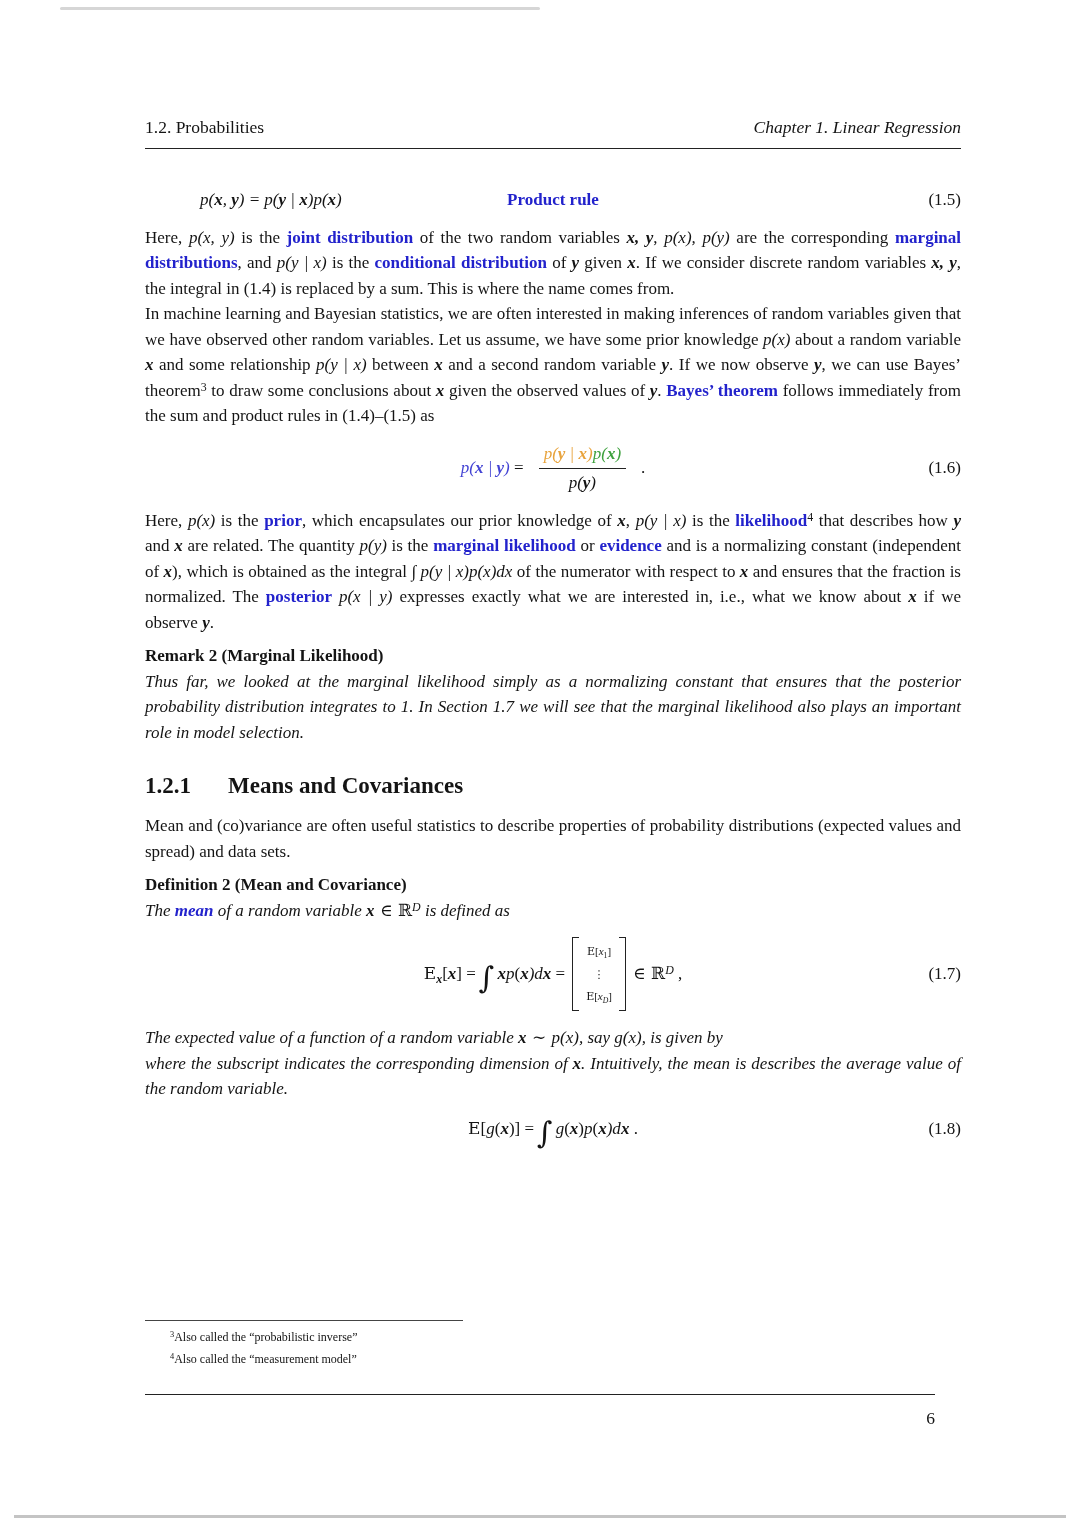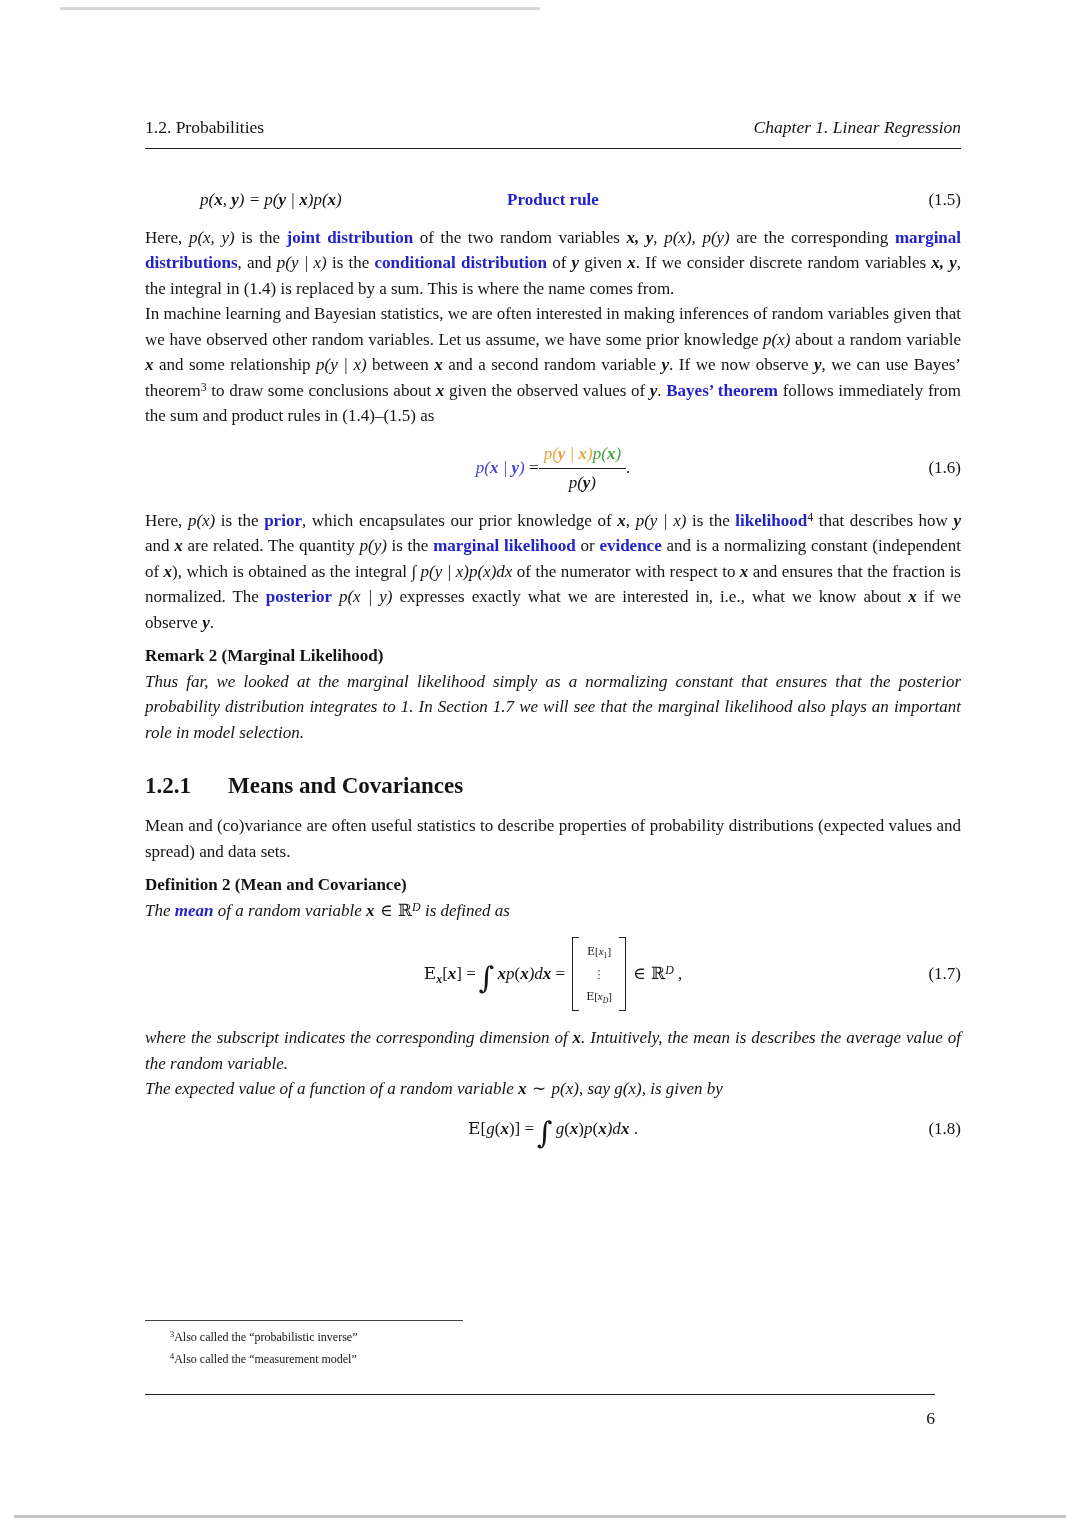--- a/index.html
+++ b/index.html
@@ -33,21 +33,21 @@
   .eqrow { position:relative; margin:14px 0; }
   .eq-center { display:flex; justify-content:center; align-items:center; }
   .eqnum { position:absolute; right:0; top:50%; transform:translateY(-50%); font-style:normal; }
 
   .eq15 { margin:38px 0 10px; height:28px; }
   .eq15 .formula { position:absolute; left:55px; top:0; }
   .eq15 .label   { position:absolute; left:50%; transform:translateX(-50%); top:0; }
   .eq15 .eqnum   { top:0; transform:none;margin-left:24px; }
 
   .frac { display:inline-flex; flex-direction:column; align-items:center;
-          vertical-align:middle; margin:0 0; line-height:1.3; }
+          vertical-align:middle; margin:0 15px; line-height:1.3; }
   .frac .num { padding:0 5px 3px; border-bottom:1.4px solid #222; }
   .frac .den { padding:3px 5px 0; }
 
   .intg { font-size:30px; line-height:0.9; margin:0 3px; position:relative; top:3px;
           font-style:normal; font-family:"DejaVu Serif",serif; }
 
   .vec { display:inline-flex; align-items:stretch; margin:0 7px; vertical-align:middle; }
   .vb { width:7px; flex:0 0 7px; box-sizing:border-box; }
   .vb.left  { border-left:1.5px solid #222; border-top:1.5px solid #222; border-bottom:1.5px solid #222; }
   .vb.right { border-right:1.5px solid #222; border-top:1.5px solid #222; border-bottom:1.5px solid #222; }
@@ -125,22 +125,22 @@
           <span><span class="vdots">⋮</span></span>
           <span><span class="bb">E</span><span>[</span><span class="m">x</span><span class="sub m">D</span><span>]</span></span>
         </span>
         <span class="vb right"></span>
       </span>
       <span><span class="sym"> ∈ </span><span class="sym">ℝ</span><span class="sup m">D</span><span> ,</span></span>
     </span>
     <span class="eqnum">(1.7)</span>
   </div>
 
+  <p class="bp it"><span>The expected value of a function of a random variable </span><span class="mb">x</span><span class="sym"> ∼ </span><span class="m">p(x)</span><span>, say </span><span class="m">g(x)</span><span>, is given by</span></p>
   <p class="bp it"><span>where the subscript indicates the corresponding dimension of </span><span class="mb">x</span><span>. Intuitively, the mean is describes the average value of the random variable.</span></p>
-  <p class="bp it"><span>The expected value of a function of a random variable </span><span class="mb">x</span><span class="sym"> ∼ </span><span class="m">p(x)</span><span>, say </span><span class="m">g(x)</span><span>, is given by</span></p>
 
   <div class="eqrow">
     <span class="eq-center">
       <span><span class="bb">E</span><span>[</span><span class="m">g</span><span>(</span><span class="mb">x</span><span>)] = </span></span>
       <span class="intg">∫</span>
       <span><span class="m">g</span><span>(</span><span class="mb">x</span><span>)</span><span class="m">p</span><span>(</span><span class="mb">x</span><span class="m">)d</span><span class="mb">x</span><span> .</span></span>
     </span>
     <span class="eqnum">(1.8)</span>
   </div>
 

